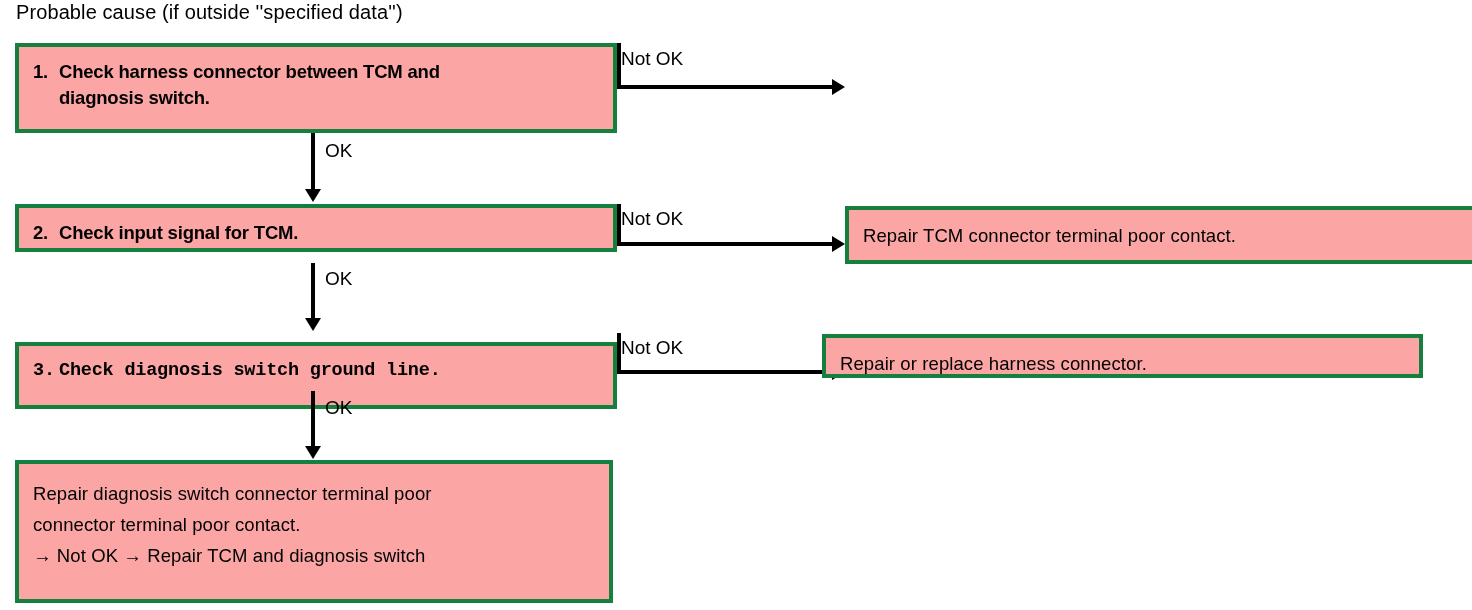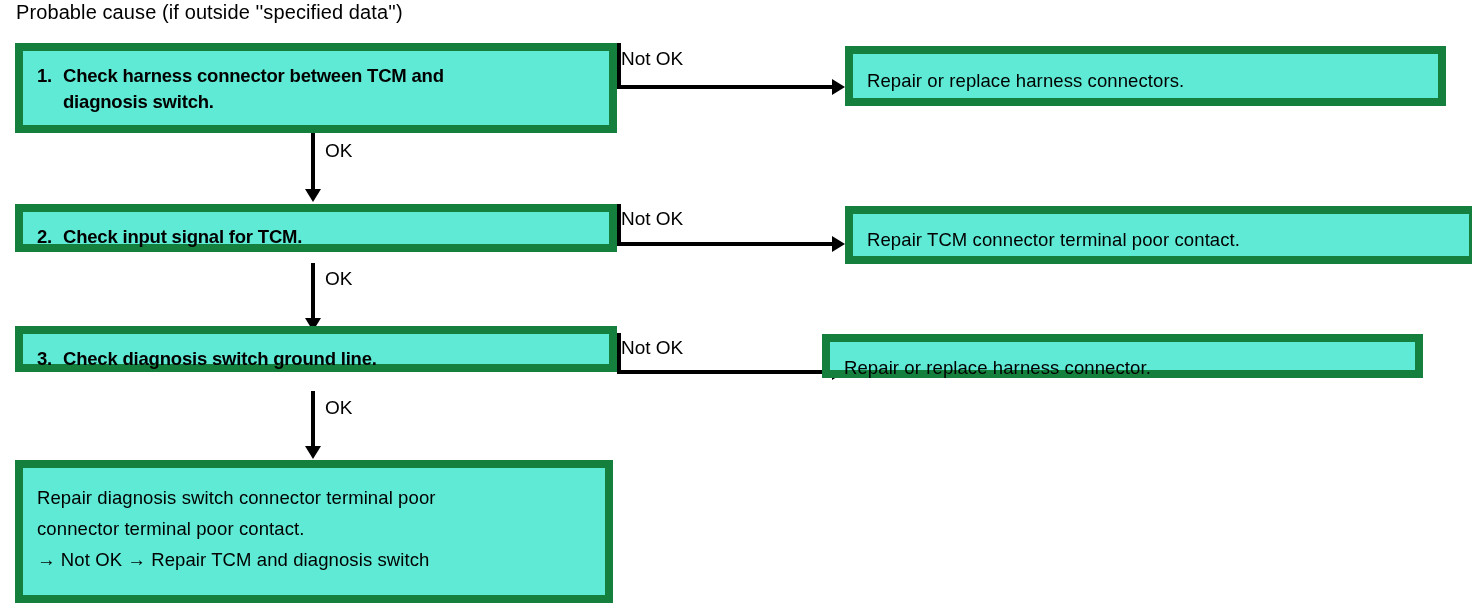--- a/index.html
+++ b/index.html
@@ -26,22 +26,22 @@
     line-height: 24px;
     letter-spacing: 0.1px;
     white-space: nowrap;
     color: #000;
   }
 
   
   .box {
     position: absolute;
     box-sizing: border-box;
-    border: 8px solid #15803d;
-    background: #5eead4;
+    border: 4px solid #15803d;
+    background: #fca5a5;
   }
   .box .txt {
     position: absolute;
     left: 14px;
     right: 8px;
     font-size: 18.5px;
     line-height: 26px;
     color: #000;
   }
   .box.step .txt {
@@ -111,23 +111,20 @@
       <span class="step-row"><span class="step-num">1.</span><span>Check harness connector between TCM and</span></span>
       <span class="step-row step-indent">diagnosis switch.</span>
     </div>
   </div>
 
   <div class="vline" style="left:617px; top:43px; height:46px;"></div>
   <div class="hline" style="left:617px; top:85px; width:215px;"></div>
   <div class="hhead" style="left:832px; top:79px;"></div>
   <div class="edge-label" style="left:621px; top:48px;">Not OK</div>
 
-  <div class="box result" style="left:845px; top:46px; width:601px; height:60px;">
-    <div class="txt" style="top:14px;">Repair or replace harness connectors.</div>
-  </div>
 
   <div class="vline" style="left:311px; top:133px; height:58px;"></div>
   <div class="vhead" style="left:305px; top:189px;"></div>
   <div class="edge-label" style="left:325px; top:140px;">OK</div>
 
   <div class="box step" style="left:15px; top:204px; width:602px; height:48px;">
     <div class="txt" style="top:12px;">
       <span class="step-row"><span class="step-num">2.</span><span>Check input signal for TCM.</span></span>
     </div>
   </div>
@@ -138,21 +135,21 @@
   <div class="edge-label" style="left:621px; top:208px;">Not OK</div>
 
   <div class="box result" style="left:845px; top:206px; width:632px; height:58px;">
     <div class="txt" style="top:13px;">Repair TCM connector terminal poor contact.</div>
   </div>
 
   <div class="vline" style="left:311px; top:263px; height:57px;"></div>
   <div class="vhead" style="left:305px; top:318px;"></div>
   <div class="edge-label" style="left:325px; top:268px;">OK</div>
 
-  <div class="box step" style="left:15px; top:326px; width:602px; height:46px;">
+  <div class="box step" style="left:15px; top:342px; width:602px; height:67px;font-family:Liberation Mono, monospace;">
     <div class="txt" style="top:12px;">
       <span class="step-row"><span class="step-num">3.</span><span>Check diagnosis switch ground line.</span></span>
     </div>
   </div>
 
   <div class="vline" style="left:617px; top:333px; height:41px;"></div>
   <div class="hline" style="left:617px; top:370px; width:215px;"></div>
   <div class="hhead" style="left:832px; top:364px;"></div>
   <div class="edge-label" style="left:621px; top:337px;">Not OK</div>
 

